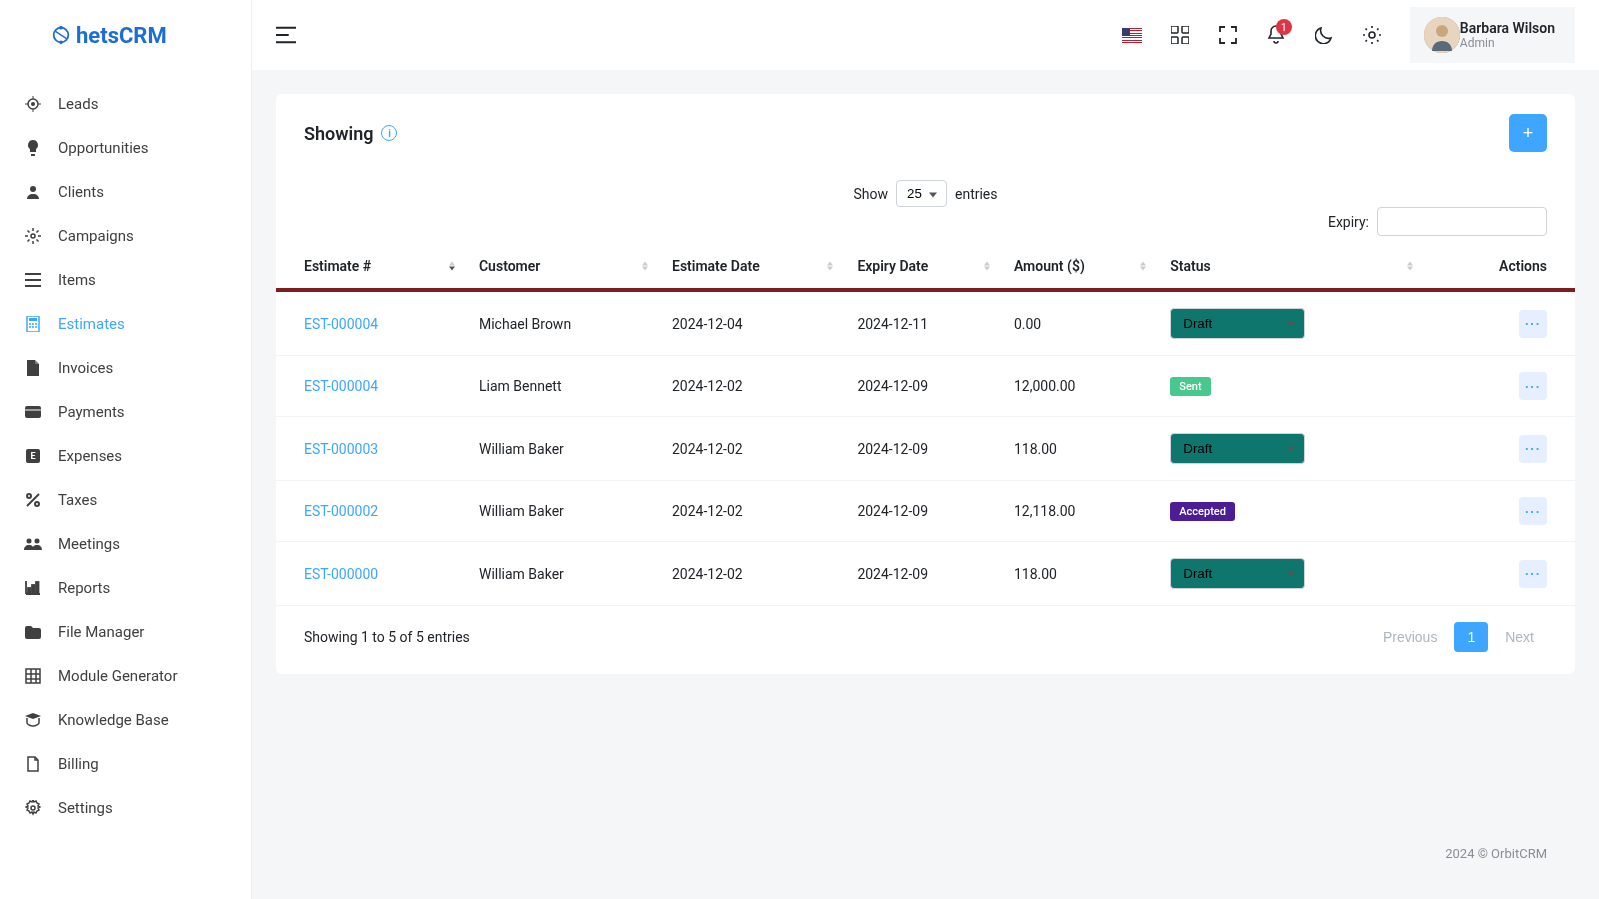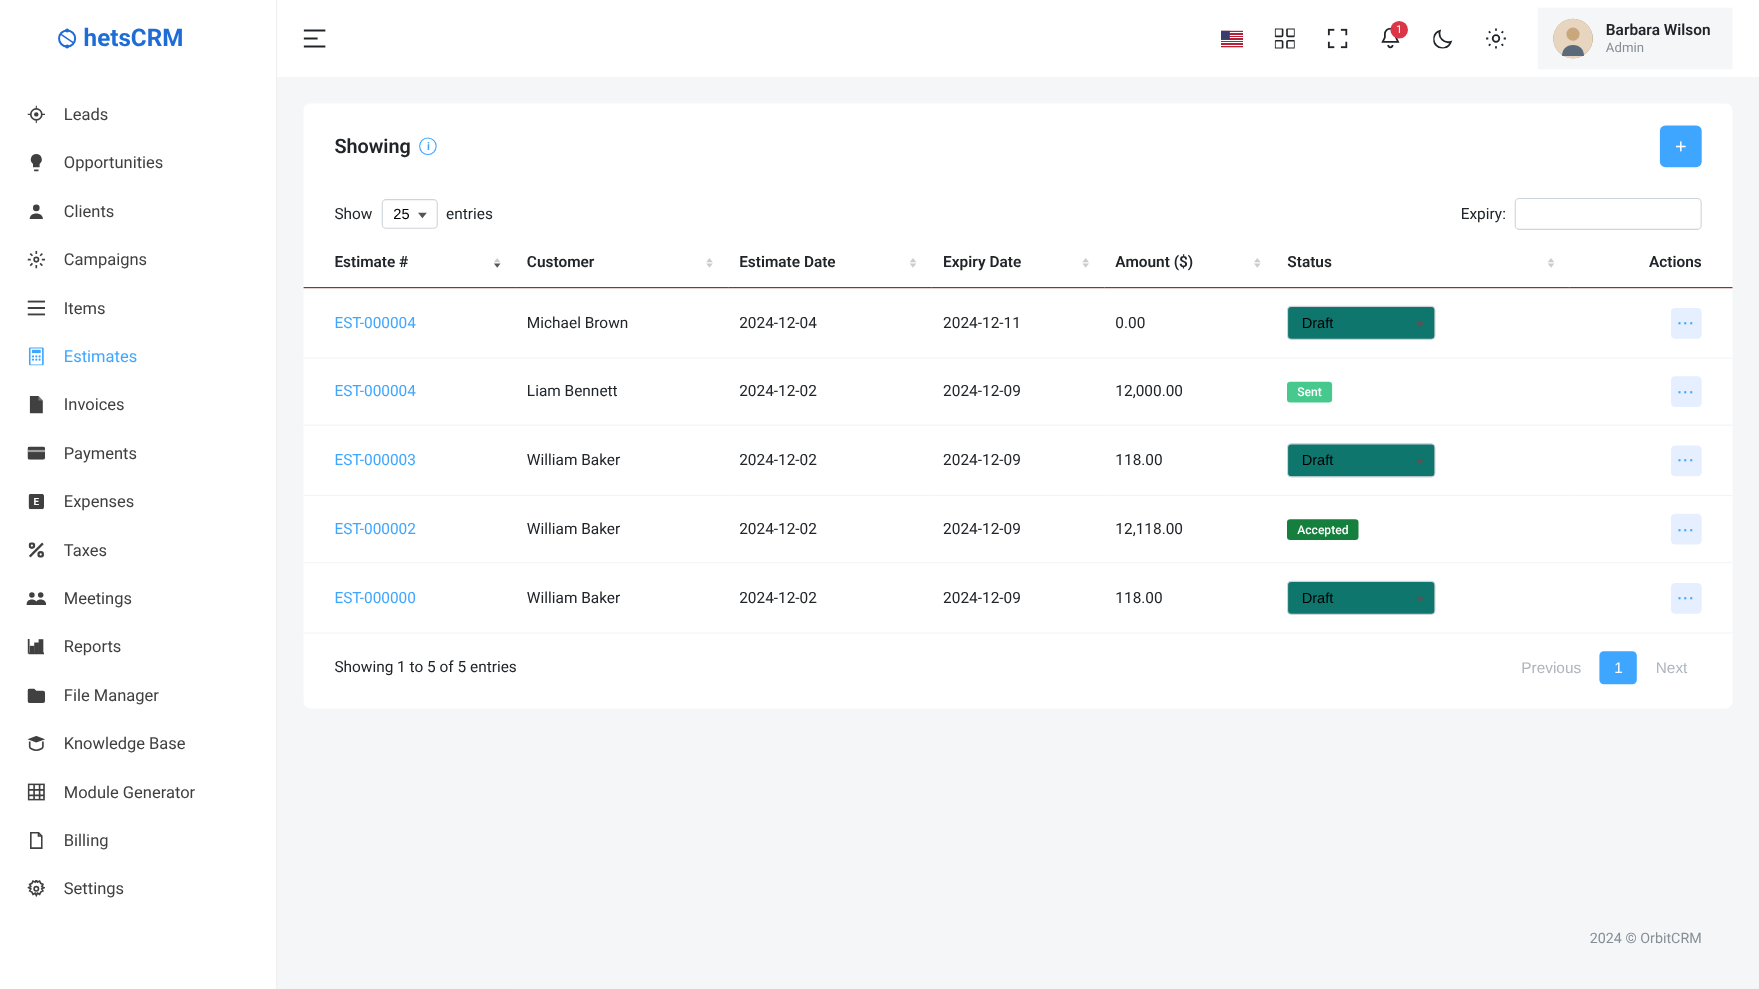--- a/index.html
+++ b/index.html
@@ -78,21 +78,20 @@
   width: 16px;
   height: 16px;
   font-size: 10px;
   display: flex;
   align-items: center;
   justify-content: center;
 }
 .user-block {
   display: flex;
   align-items: center;
-  gap: 12px;
   margin-left: 28px;
   background: #f5f6f8;
   padding: 10px 20px 10px 14px;
   cursor: pointer;
 }
 .avatar {
   width: 36px;
   height: 36px;
   border-radius: 50%;
   background: linear-gradient(135deg, #d4a574 0%, #8b6f47 100%);
@@ -123,20 +122,21 @@
   border: none;
   border-radius: 5px;
   color: #fff;
   font-size: 18px;
   cursor: pointer;
 }
 .table-controls {
   display: flex;
   align-items: center;
   padding: 16px 28px 8px;
+  flex-direction: column;
 }
 .show-entries { display: flex; align-items: center; gap: 8px; font-size:14px;}
 .entries-select {
   padding: 5px 24px 5px 10px;
   border: 1px solid #ced4da;
   border-radius: 4px;
   background: #fff;
   appearance: none;
   position: relative;
 }
@@ -146,21 +146,21 @@
 .search-input {
   border: 1px solid #ced4da;
   border-radius: 4px;
   padding: 6px 10px;
   width: 170px;
 }
 table { width: 100%; border-collapse: collapse; }
 thead th {
   text-align: left;
   padding: 14px 10px;
-  border-bottom: 1px solid #7f1d1d;
+  border-bottom: 4px solid #7f1d1d;
   font-weight: 600;
   font-size: 14px;
   position:relative;
 }
 thead th:first-child{padding-left:28px;}
 thead th:last-child{padding-right:28px;text-align:right;}
 .sort-arrows {
   position:absolute;
   right:14px;
   top:50%;
@@ -192,21 +192,21 @@
 }
 .status-badge {
   display: inline-block;
   padding: 3px 9px;
   border-radius: 3px;
   color: #fff;
   font-size: 11px;
   font-weight: 500;
 }
 .badge-sent { background: #47c98e; }
-.badge-accepted { background: #15803d; }
+.badge-accepted { background: #4c1d95; }
 .action-btn {
   width: 28px;
   height: 28px;
   background: #e5efff;
   border: none;
   border-radius: 4px;
   color: #3ea6ff;
   cursor: pointer;
   font-weight: bold;
   letter-spacing: 1px;
@@ -377,35 +377,35 @@
         <div class="nav-item">
           <span class="nav-icon">
             <svg width="16" height="13" viewBox="0 0 16 13" fill="currentColor">
               <path d="M0 2a2 2 0 0 1 2-2h4l2 2h6a2 2 0 0 1 2 2v7a2 2 0 0 1-2 2H2a2 2 0 0 1-2-2z"></path>
             </svg>
           </span>
           <span>File Manager</span>
         </div>
         <div class="nav-item">
           <span class="nav-icon">
+            <svg width="16" height="16" viewBox="0 0 16 16" fill="none" stroke="currentColor" stroke-width="1.5">
+              <rect x="1" y="1" width="14" height="14"></rect>
+              <path d="M1 6h14M1 11h14M6 1v14M11 1v14"></path>
+            </svg>
+          </span>
+          <span>Module Generator</span>
+        </div>
+        <div class="nav-item">
+          <span class="nav-icon">
             <svg width="18" height="14" viewBox="0 0 18 14" fill="currentColor">
               <path d="M1 3l8-3 8 3-8 3z"></path>
               <path d="M3 5v5c0 1 3 3 6 3s6-2 6-3V5" fill="none" stroke="currentColor" stroke-width="1.5"></path>
             </svg>
           </span>
           <span>Knowledge Base</span>
-        </div>
-        <div class="nav-item">
-          <span class="nav-icon">
-            <svg width="16" height="16" viewBox="0 0 16 16" fill="none" stroke="currentColor" stroke-width="1.5">
-              <rect x="1" y="1" width="14" height="14"></rect>
-              <path d="M1 6h14M1 11h14M6 1v14M11 1v14"></path>
-            </svg>
-          </span>
-          <span>Module Generator</span>
         </div>
         <div class="nav-item">
           <span class="nav-icon">
             <svg width="12" height="16" viewBox="0 0 12 16" fill="none" stroke="currentColor" stroke-width="1.5">
               <path d="M1 1h7l3 3v11H1z"></path>
               <path d="M8 1v3h3"></path>
             </svg>
           </span>
           <span>Billing</span>
         </div>

